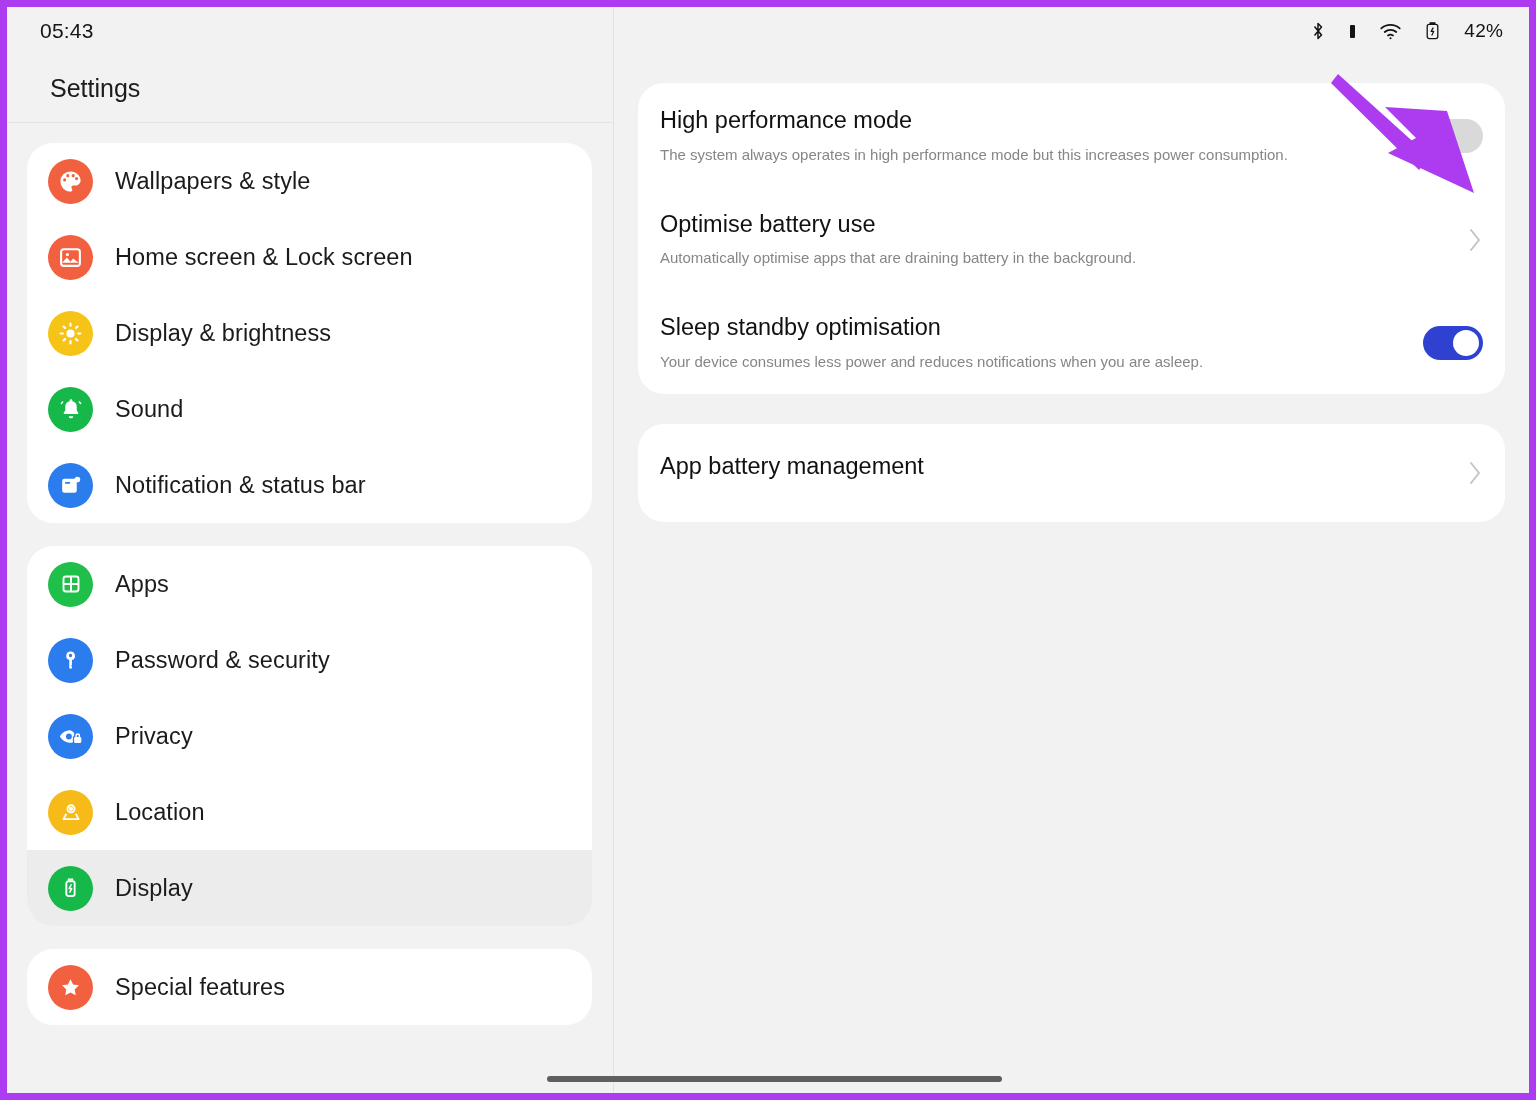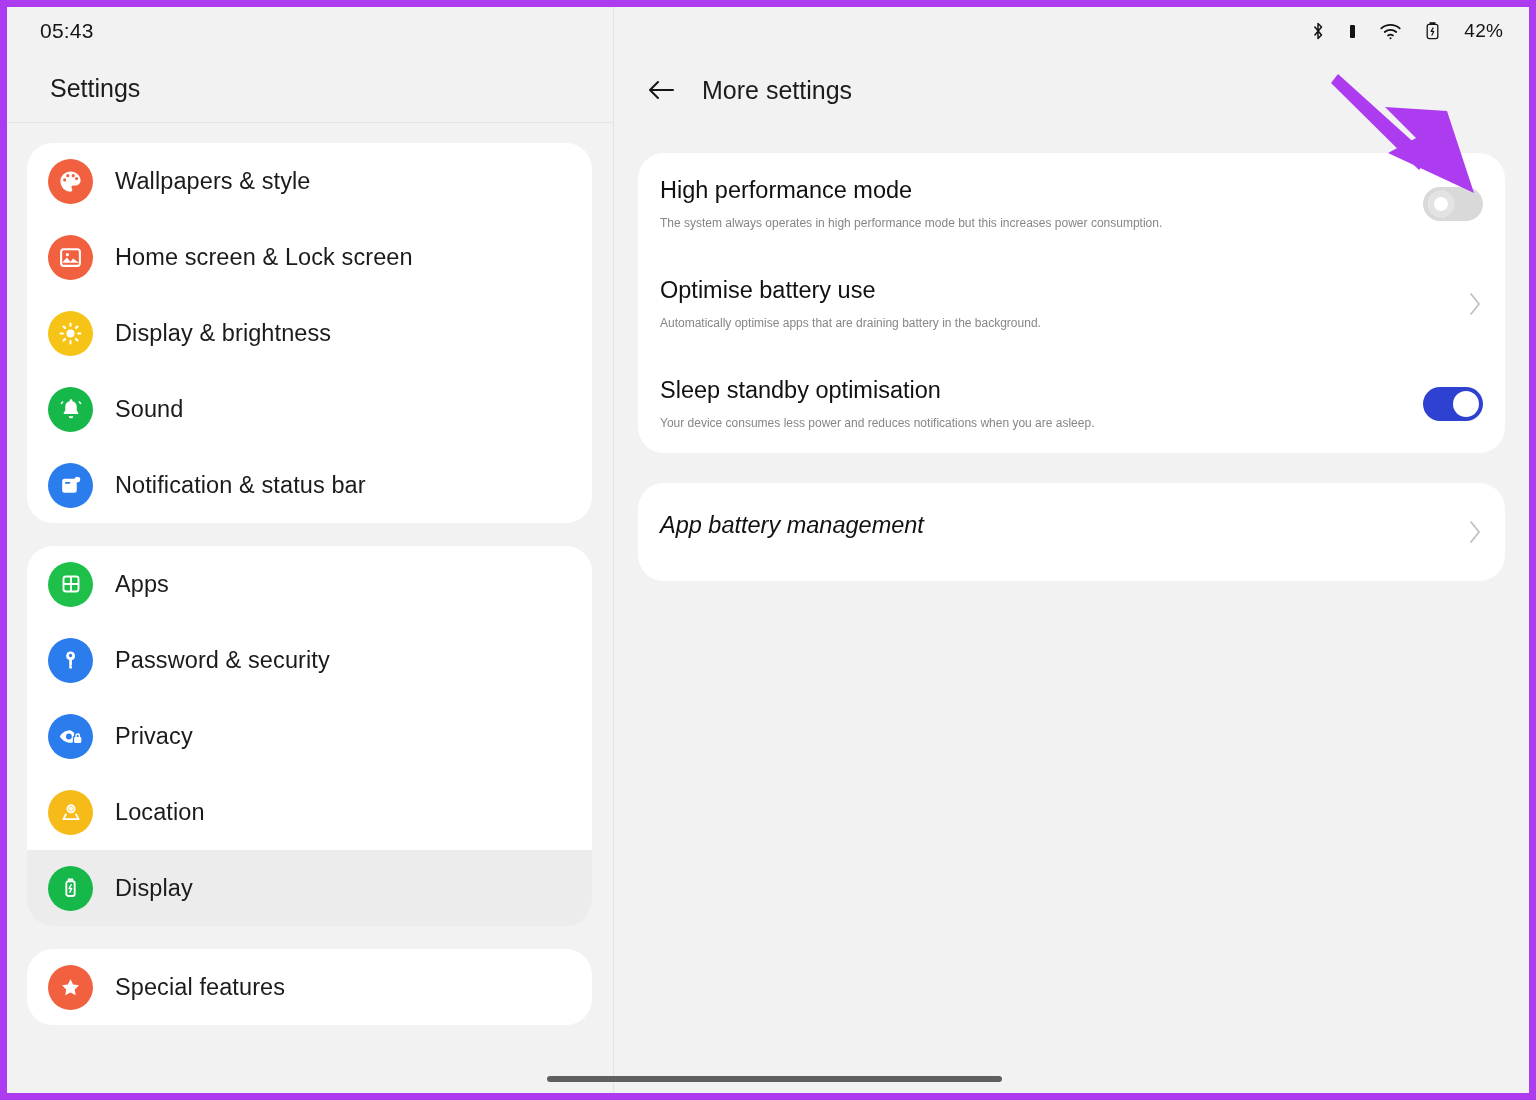--- a/index.html
+++ b/index.html
@@ -165,23 +165,23 @@
   }
   .setting-row.simple { align-items: center; min-height: 98px; padding: 0; }
 
   .setting-text { flex: 1 1 auto; padding-right: 30px; }
   .setting-title {
     font-size: 23.5px;
     color: #111111;
     line-height: 1.1;
     margin-bottom: 12px;
   }
-  .setting-title.nomargin { margin-bottom: 12px; font-style: italic; }
+  .setting-title.nomargin { margin-bottom: 12px; }
   .setting-desc {
-    font-size: 12px;
+    font-size: 15px;
     color: #868686;
     line-height: 1.25;
   }
 
   .setting-ctrl {
     flex: 0 0 auto;
     display: flex;
     align-items: center;
     align-self: center;
   }
@@ -391,28 +391,20 @@
         <span class="sb-icon">
           <svg width="15" height="20" viewBox="0 0 15 20" fill="none" stroke="#141414" stroke-width="1.3">
               <rect x="2.2" y="3.4" width="10.6" height="14.2" rx="2"></rect>
               <path d="M5.2 2.9V1.8h4.6v1.1" fill="#141414"></path>
               <path d="M8.3 6.6 6.1 10.4h2.6l-2 4" stroke-width="1.2" stroke-linejoin="round"></path>
             </svg>
         </span>
         <span id="battery-pct">42%</span>
       </div>
 
-      <div id="right-header">
-        <span id="back-arrow">
-          <svg width="30" height="24" viewBox="0 0 30 24" fill="none" stroke="#161616" stroke-width="2" stroke-linecap="round" stroke-linejoin="round">
-              <path d="M27 12H4M12 4 4 12l8 8"></path>
-            </svg>
-        </span>
-        <span id="right-title">More settings</span>
-      </div>
 
       <div id="right-content">
 
         <div class="settings-card">
 
           <div class="setting-row">
             <div class="setting-text">
               <div class="setting-title">High performance mode</div>
               <div class="setting-desc">The system always operates in high performance mode but this increases power consumption.</div>
             </div>

